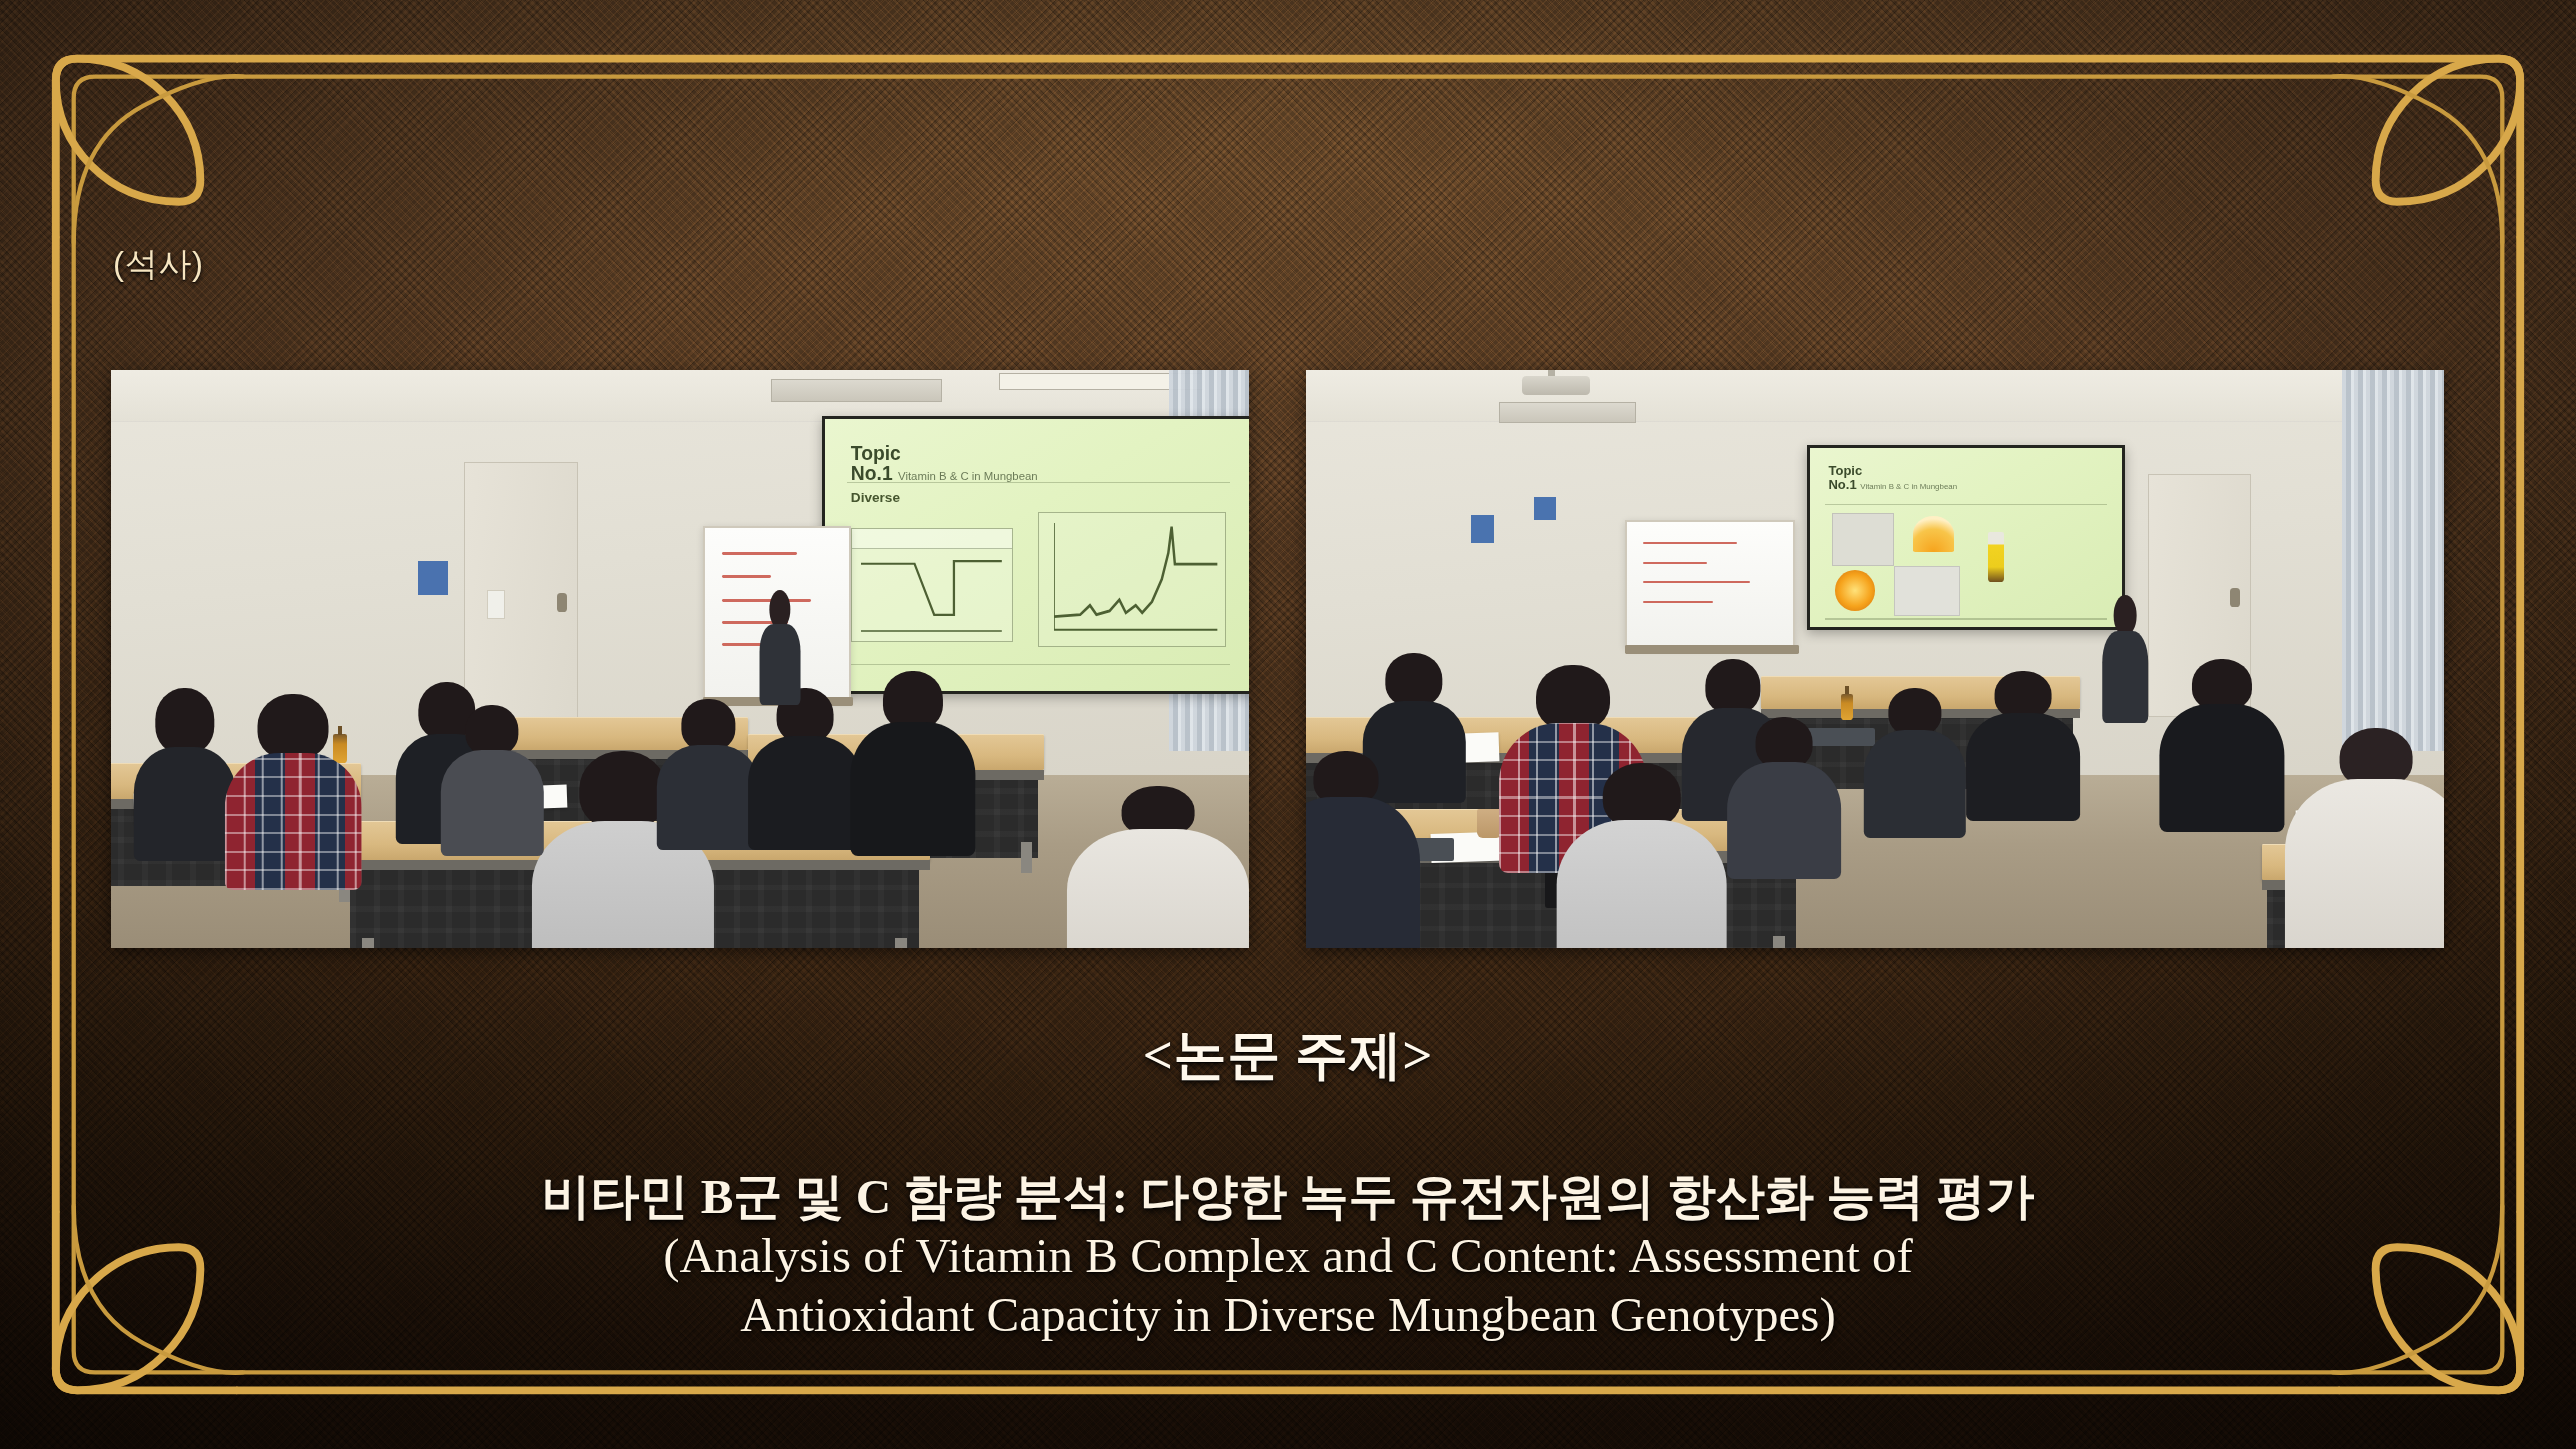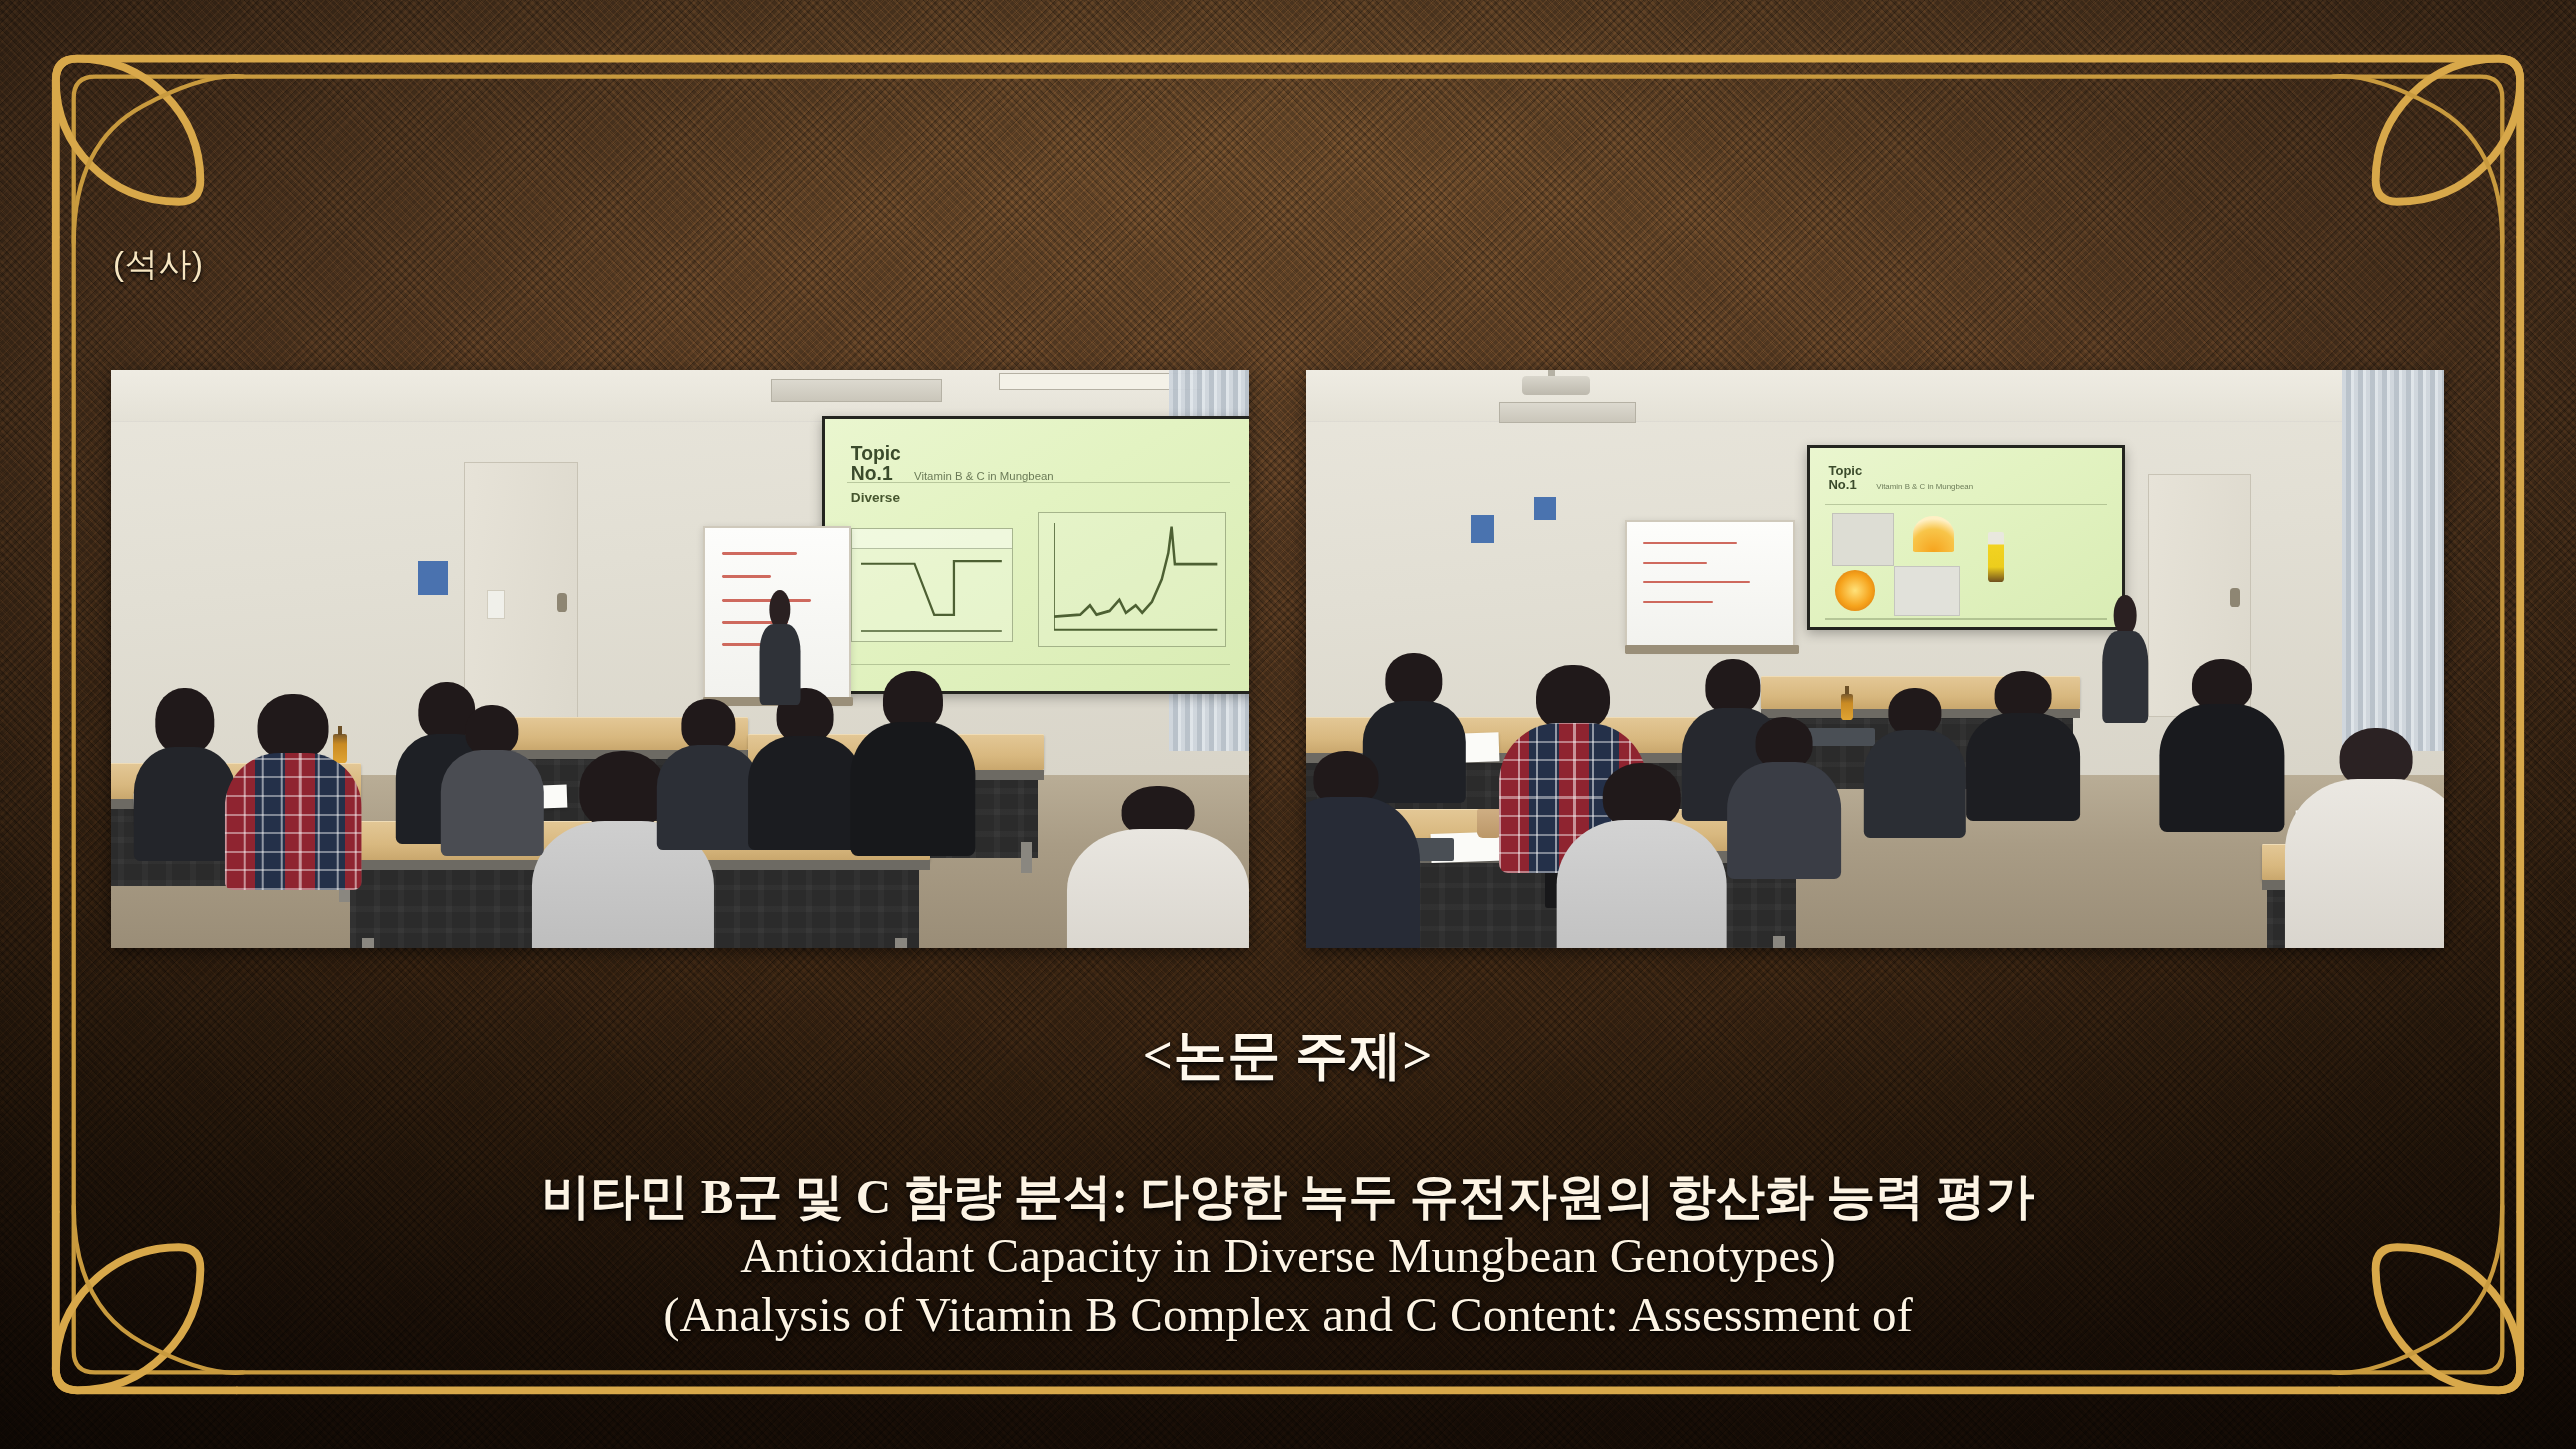--- a/index.html
+++ b/index.html
@@ -107,21 +107,21 @@
     position:absolute;
     background:linear-gradient(150deg,#eaf6cf 0%,#e3f3c2 40%,#d9ecb4 100%);
     border:3.6px solid #23241f;
     box-shadow:0 3.6px 11.4px rgba(0,0,0,.3);
     overflow:hidden;
   }
   .screen .sl-topic{
     position:absolute; left:6%; top:9%;
     color:#3b4b2c; font-weight:700; line-height:1.05;
   }
-  .screen .sl-sub{ font-weight:400; opacity:.72;margin-left:16px; }
+  .screen .sl-sub{ font-weight:400; opacity:.72; }
   .screen .sl-method{
     position:absolute; left:6%; top:26%;
     color:#46562f; font-weight:600;
   }
   .screen .rule{
     position:absolute; left:5%; width:90%; height:1.4px; background:rgba(70,86,47,.28);
   }
   .chartbox{
     position:absolute;
     border:0.7px solid rgba(70,86,47,.4);
@@ -593,18 +593,18 @@
           <div class="body" style="width:100%;height:72%;"></div>
         </div>
       </div>
     </div>
   </div>
 
   <div class="subject-head">&lt;논문 주제&gt;</div>
 
   <div class="title-block">
     <span class="ko">비타민 B군 및 C 함량 분석: 다양한 녹두 유전자원의 항산화 능력 평가</span>
+    <span class="en">(Analysis of Vitamin B Complex and C Content: Assessment of</span>
     <span class="en">Antioxidant Capacity in Diverse Mungbean Genotypes)</span>
-    <span class="en">(Analysis of Vitamin B Complex and C Content: Assessment of</span>
   </div>
 
 </div>
 
 
 </body></html>

